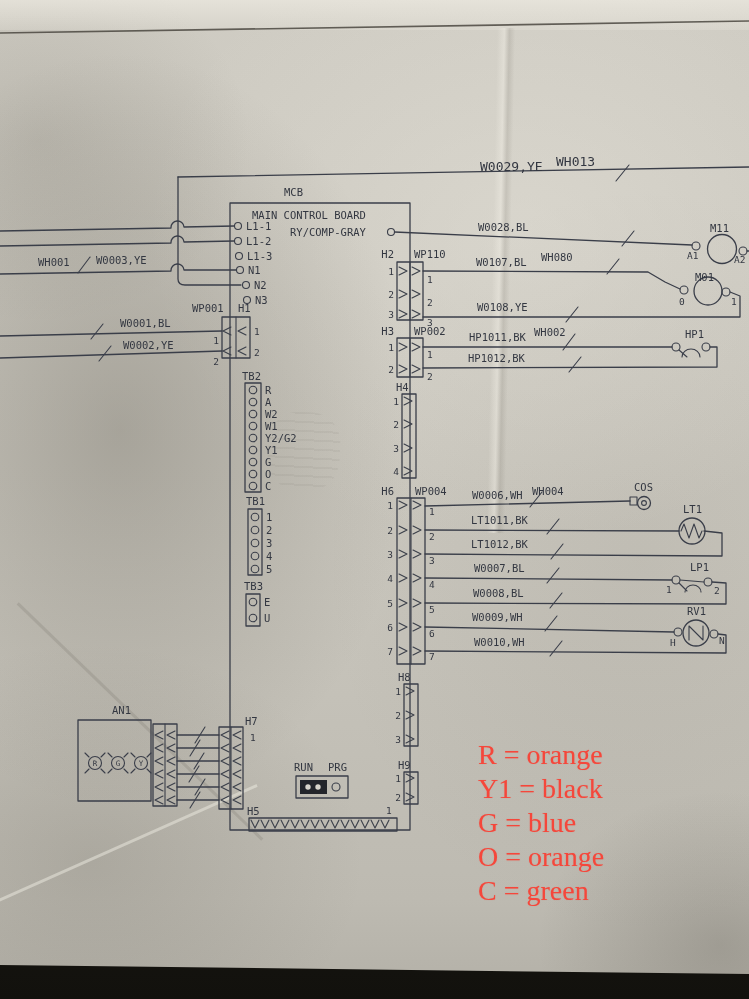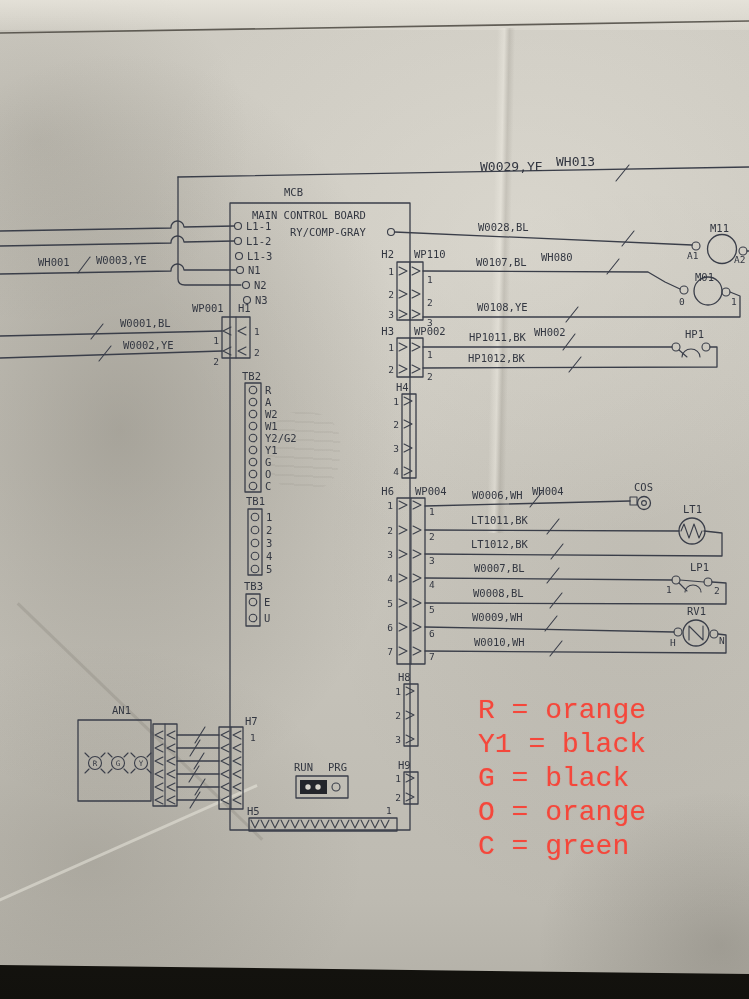--- a/index.html
+++ b/index.html
@@ -39,22 +39,22 @@
   .ink{stroke:#3a3e49;fill:none;stroke-width:1.3;stroke-linecap:round;stroke-linejoin:round;}
   .thin{stroke-width:1.1;}
   text{fill:#333741;font-family:"DejaVu Sans Mono",monospace;}
   .lbl{font-size:10.5px;}
   .lg{font-size:13px;}
   .sm{font-size:9.5px;}
   .tiny{font-size:7.5px;}
   .end{text-anchor:end;}
   .mid{text-anchor:middle;}
   .legend{
-    position:absolute;left:478px;top:694px;width:240px;
-    font-family:Liberation Mono, monospace;font-size:28px;line-height:34px;
+    position:absolute;left:478px;top:738px;width:240px;
+    font-family:Liberation Serif, serif;font-size:28px;line-height:34px;
     color:#f5473b;text-shadow:0 0 1px rgba(245,71,59,.35);
   }
 </style>
 </head>
 <body>
 
 <div class="paper"></div>
 <div class="topstrip"></div>
 <div class="vcrease"></div>
 <div class="creaseA"></div>
@@ -505,18 +505,18 @@
     <use href="#cl" x="221" y="800"></use>
       <use href="#cl" x="233" y="800"></use>
   </g>
   <text class="lbl" x="245" y="725">H7</text>
   <text class="sm" x="250" y="741">1</text>
 </svg>
 
 <div class="legend">
   <div>R = orange</div>
   <div>Y1 = black</div>
-  <div>G = black</div>
+  <div>G = blue</div>
   <div>O = orange</div>
   <div>C = green</div>
 </div>
 
 <div class="bottombar"></div>
 
 </body></html>

